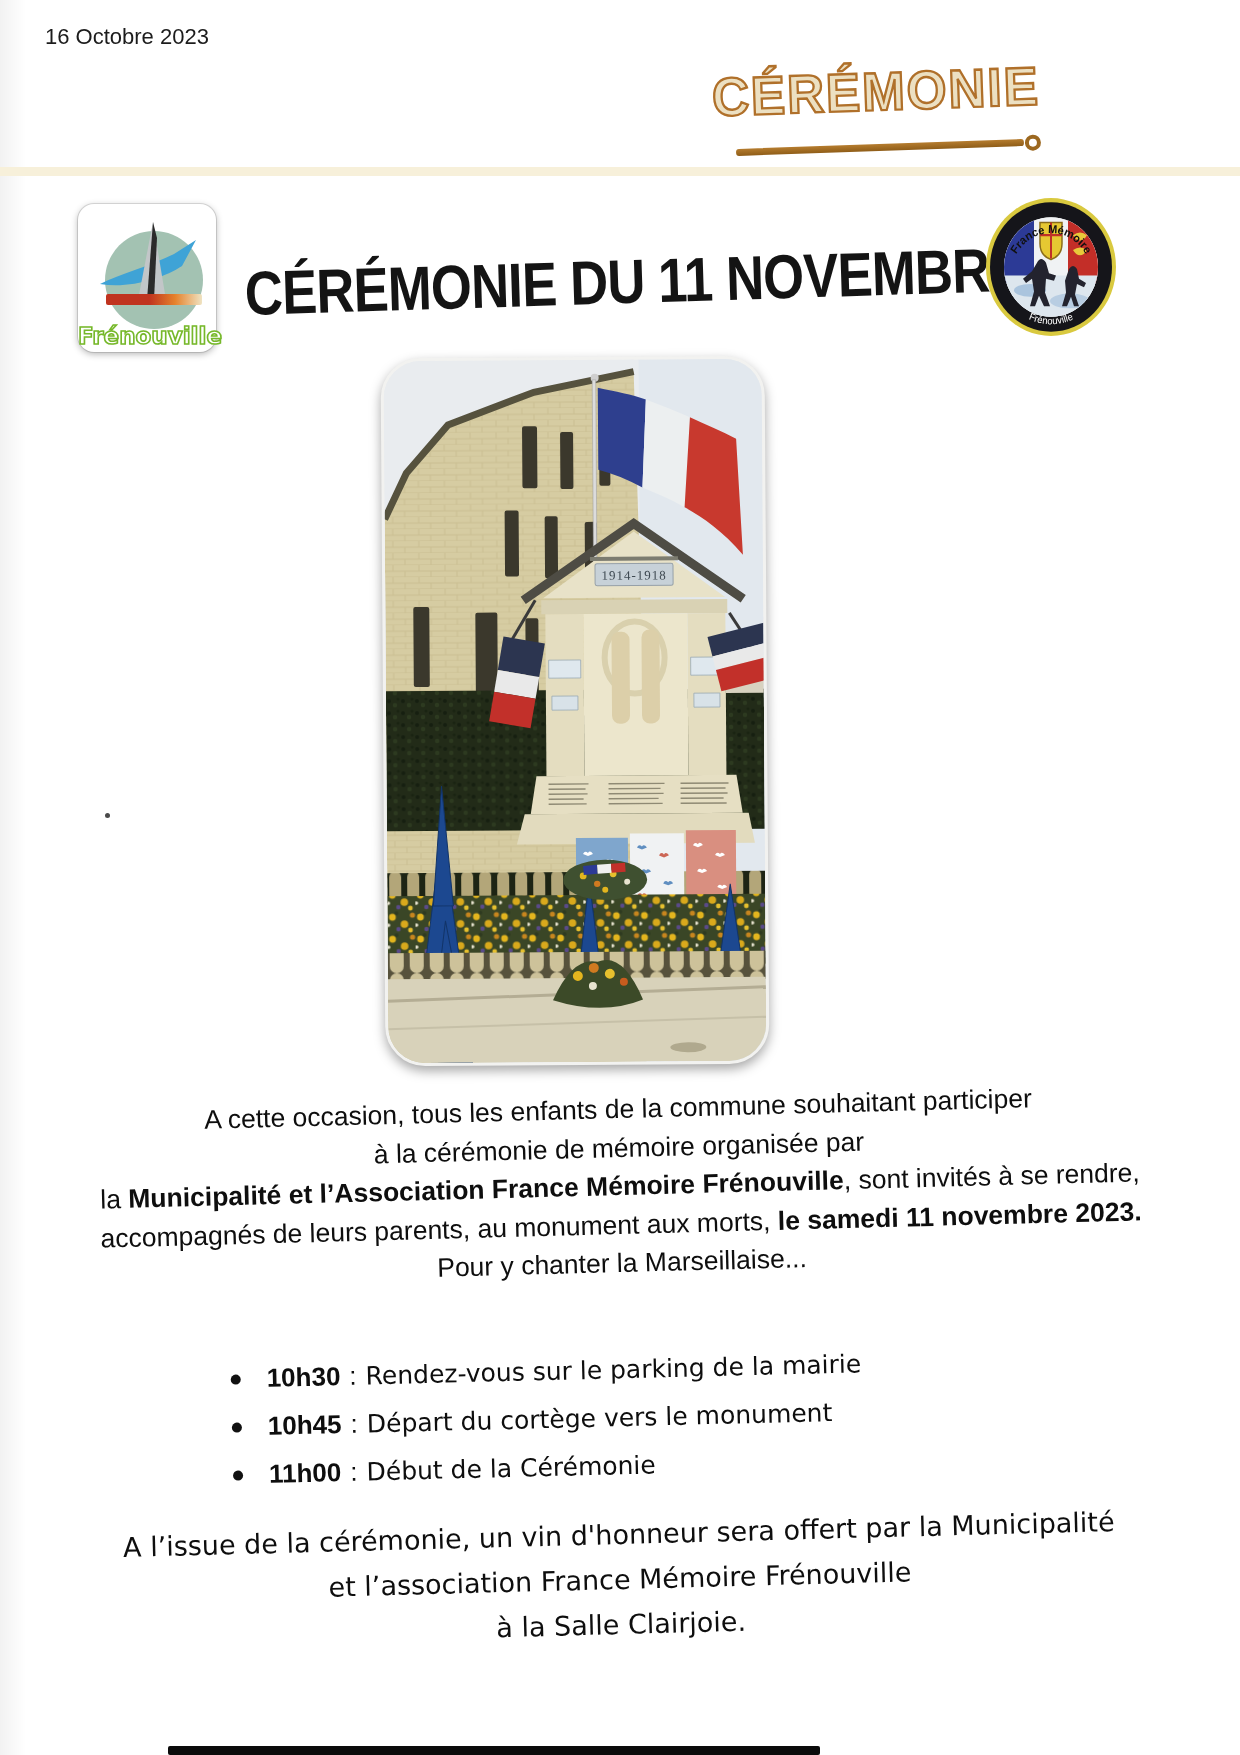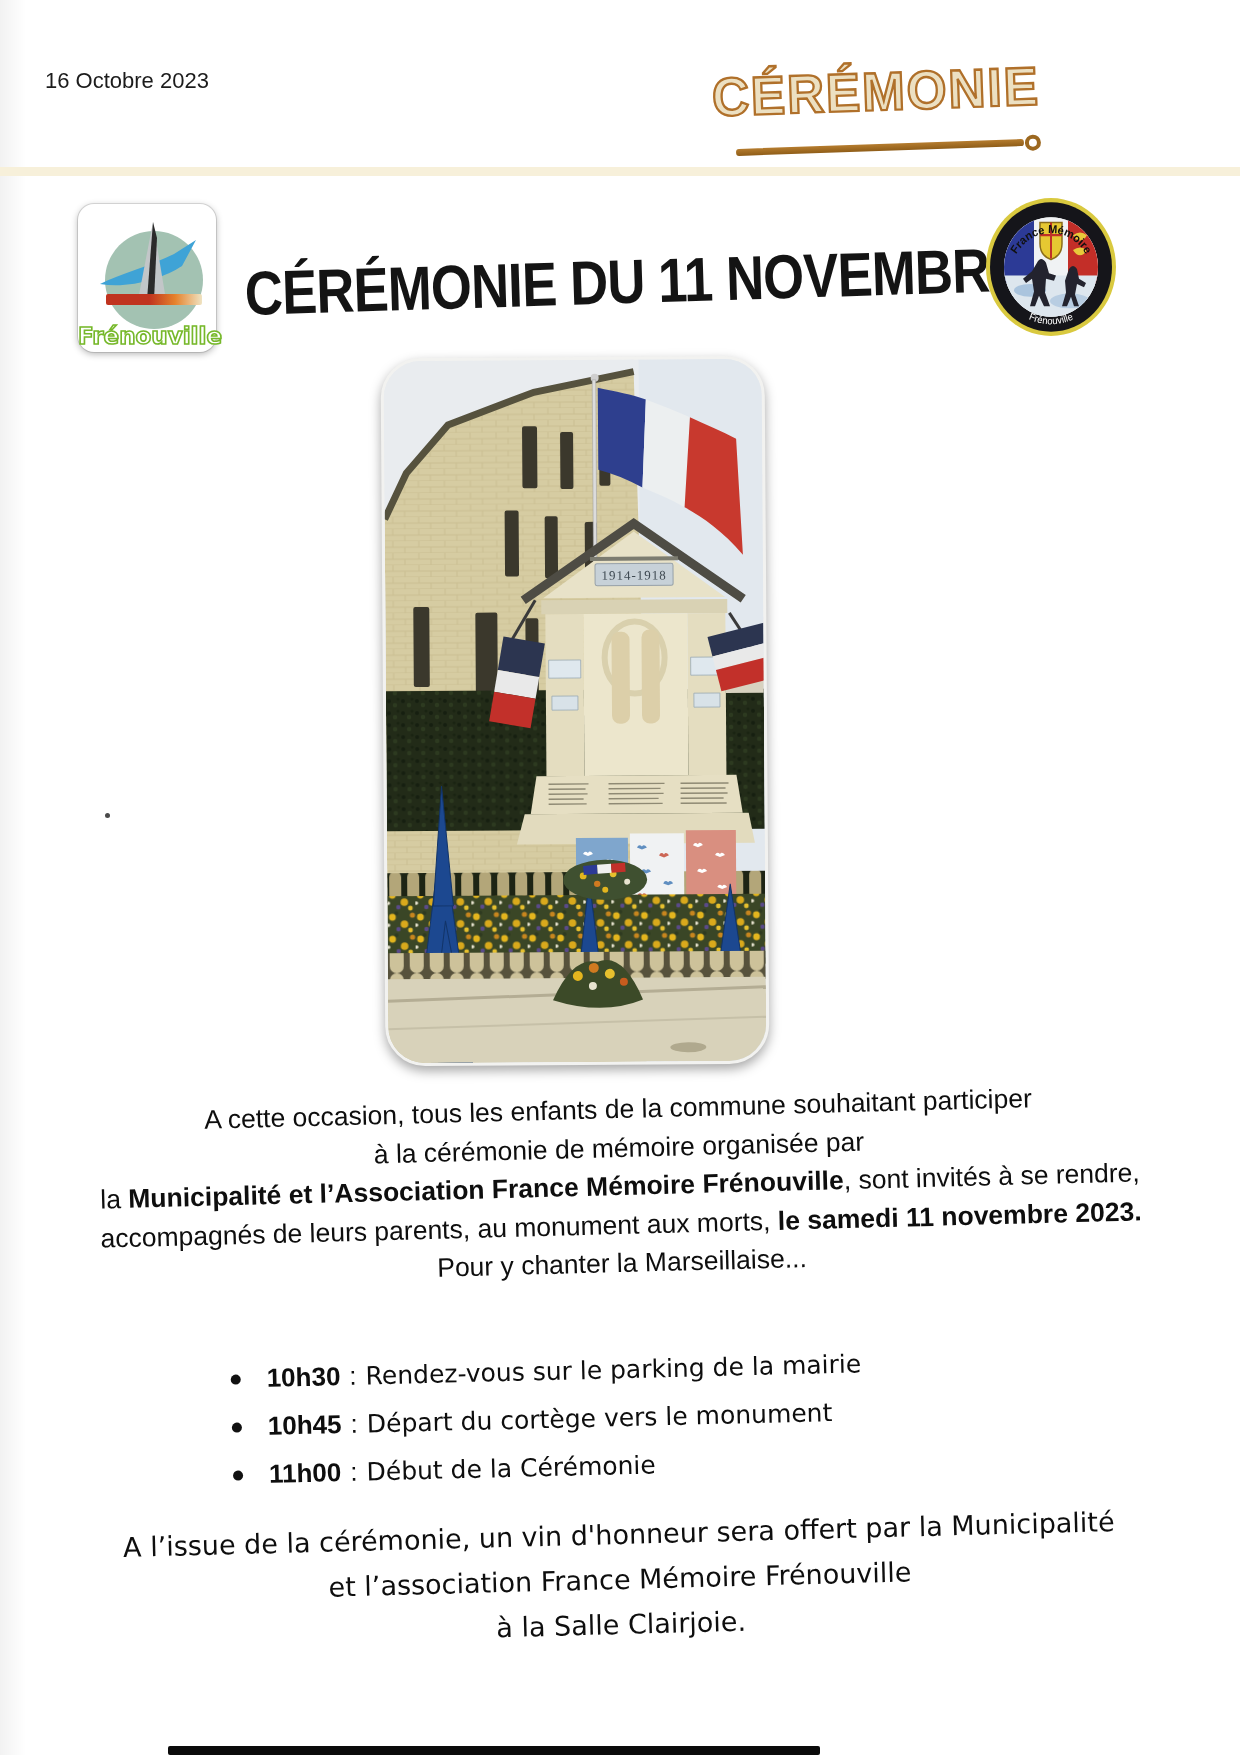--- a/index.html
+++ b/index.html
@@ -1,21 +1,21 @@
 <!DOCTYPE html>
 <html><head>
 <meta charset="utf-8">
 <style>
   html,body{margin:0;padding:0;background:#ffffff;}
   .page{position:relative;width:1240px;height:1755px;background:#ffffff;overflow:hidden;
         font-family:"Liberation Sans",sans-serif;color:#111;}
   .page::before{content:"";position:absolute;left:0;top:0;width:26px;height:100%;
         background:linear-gradient(90deg,rgba(0,0,0,0.05),rgba(0,0,0,0));pointer-events:none;}
 
-  .date{position:absolute;left:45px;top:24px;font-size:22px;color:#1c1c1c;margin-top:44px;}
+  .date{position:absolute;left:45px;top:24px;font-size:22px;color:#1c1c1c;}
 
   .banner{position:absolute;left:712px;top:66px;width:330px;}
   .banner-word{font-size:54px;font-weight:bold;letter-spacing:2px;white-space:nowrap;
         color:#ece0c2;-webkit-text-stroke:2.4px #b0702a;
         text-shadow:0 0 1px #b0702a;
         transform:rotate(-2deg) scaleX(0.95);transform-origin:left center;}
   .banner-rule{position:absolute;left:24px;top:78px;width:288px;height:7px;border-radius:3px;
         background:linear-gradient(180deg,#b57c2e,#8f5d18);transform:rotate(-2deg);}
   .banner-dot{position:absolute;right:-17px;top:-4px;width:8px;height:8px;border-radius:50%;
         background:#fff;border:4px solid #9c6820;}

